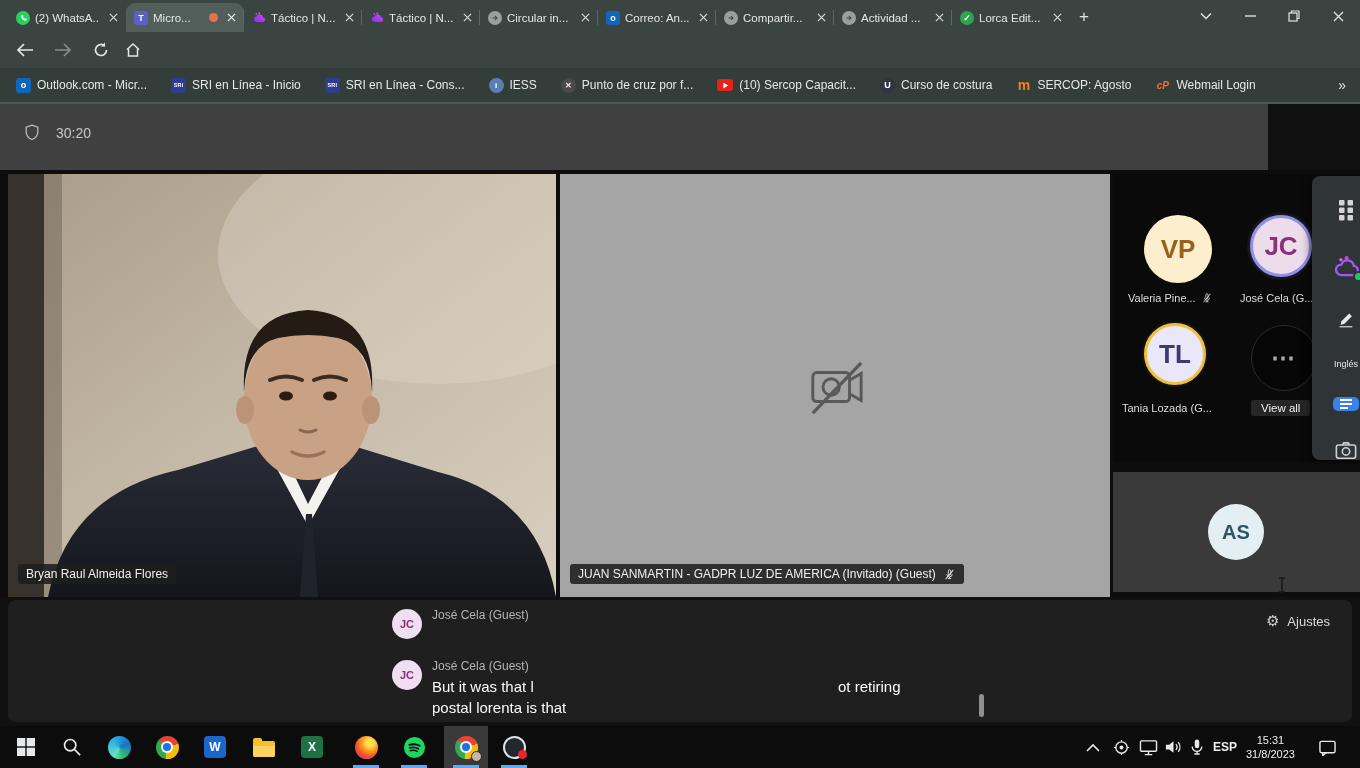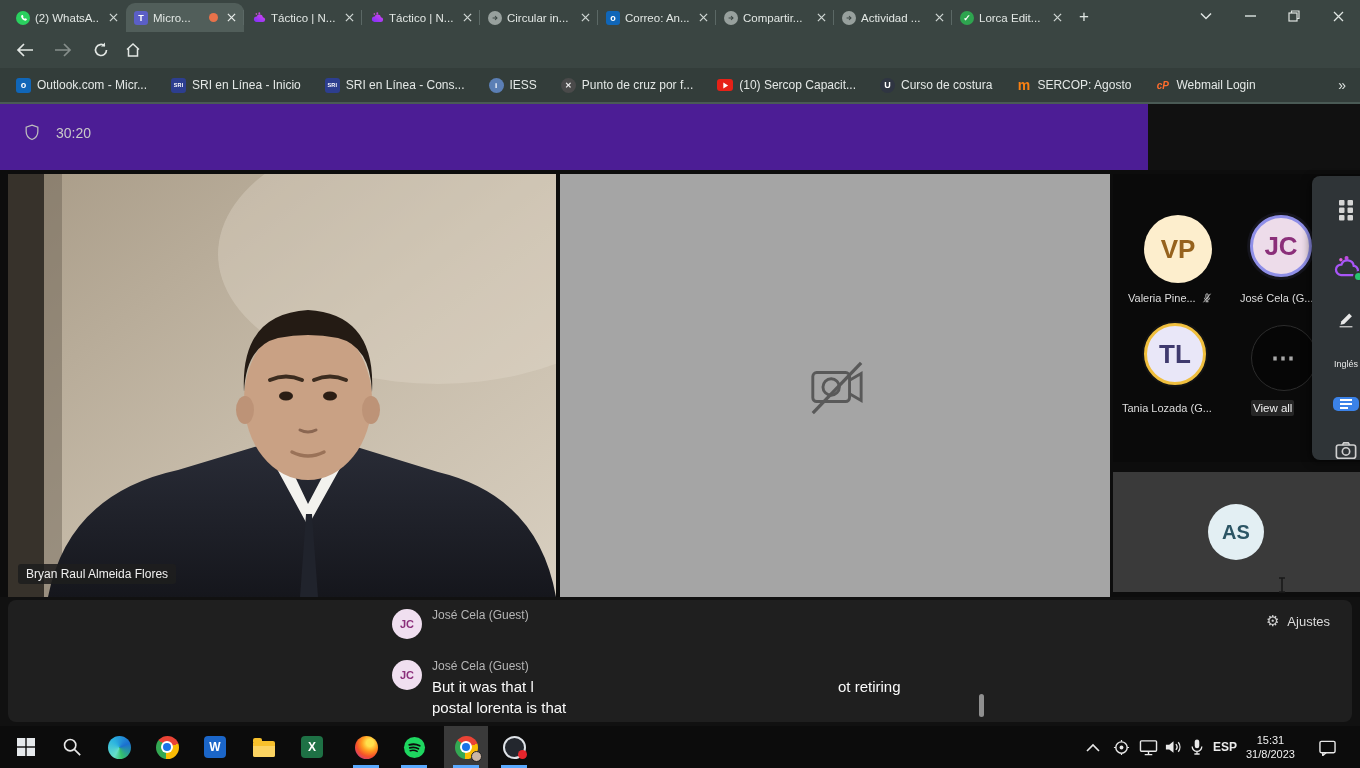--- a/index.html
+++ b/index.html
@@ -45,21 +45,21 @@
   .b-iess{background:#5b7fb5;border-radius:50%;font-size:8px;}
   .b-punto{background:#4a4a4a;border-radius:50%;font-size:8px;color:#eee;}
   .b-yt{background:#e62117;width:16px;height:12px;}
   .b-curso{background:#2f3542;border-radius:50%;font-size:9px;}
   .b-moodle{color:#f98012;font-size:14px;background:none;}
   .b-cp{color:#ff6c2c;font-size:10px;font-style:italic;background:none;}
   .bm-more{position:absolute;right:14px;color:#dfe4e1;font-size:14px;}
   .pageline{position:absolute;left:0;top:102px;width:1360px;height:2px;background:#4a5a55;}
 
   
-  .meetbar{position:absolute;left:0;top:104px;width:1148px;height:66px;background:#4c1d95;}
+  .meetbar{position:absolute;left:0;top:104px;width:1268px;height:66px;background:#404040;}
   .timer{position:absolute;left:22px;top:18px;display:flex;align-items:center;gap:14px;color:#c9c9c9;font-size:14px;}
   .mbtn{position:absolute;top:112px;width:56px;display:flex;flex-direction:column;align-items:center;gap:4px;color:#d6d6d6;}
   .mbtn .lbl{font-size:11px;color:#c8c8c8;white-space:nowrap;}
   .mbtn .icw{position:relative;height:26px;display:flex;align-items:center;justify-content:center;gap:3px;}
   .mbtn.sel{border:1.5px solid #fff;border-radius:3px;padding:3px 2px;top:118px;}
   .chatdot{position:absolute;right:-3px;top:-2px;width:8px;height:8px;border-radius:50%;background:#d13438;}
   .gbadge{font-size:13px;color:#e8e8e8;}
   .mdiv{position:absolute;left:1052px;top:124px;width:1px;height:32px;background:#4a4a4a;}
   .leave{position:absolute;left:1252px;top:122px;width:86px;height:36px;background:#c4373f;border-radius:4px;
     display:flex;align-items:center;justify-content:center;gap:8px;color:#fff;font-size:14.5px;font-weight:bold;}
@@ -74,21 +74,21 @@
 
   .filmstrip{position:absolute;left:1113px;top:4px;width:247px;height:288px;background:#0a0a0a;}
   .pav{position:absolute;border-radius:50%;display:flex;align-items:center;justify-content:center;font-weight:bold;}
   .p-vp{width:68px;height:68px;background:#fdeecd;color:#96621d;font-size:26px;}
   .p-jc{width:62px;height:62px;background:#eddcea;color:#8b2f7a;font-size:26px;border:3px solid #8f8fe8;box-shadow:0 0 0 3px #15151d;}
   .p-tl{width:62px;height:62px;background:#e9e7f8;color:#3f3a6e;font-size:26px;border:3px solid #f0bf3e;box-shadow:0 0 0 2px #141414;}
   .p-more{width:66px;height:66px;background:#060606;color:#a8a8a8;font-size:24px;border:1px solid #2c2c2c;letter-spacing:2px;}
   .plabel{position:absolute;color:#ddd;font-size:11px;white-space:nowrap;display:flex;align-items:center;gap:5px;}
   .handbadge{position:absolute;left:1130px;top:327px;height:22px;background:#1c1c1c;border-radius:11px;display:flex;
     align-items:center;gap:4px;padding:0 7px;color:#fff;font-size:12px;border:1px solid #333;}
-  .viewall{position:absolute;background:#262626;padding:2px 2px;border-radius:2px;color:#efefef;font-size:11.5px;}
+  .viewall{position:absolute;background:#262626;padding:2px 10px;border-radius:2px;color:#efefef;font-size:11.5px;}
   .astile{position:absolute;left:1113px;top:297px;width:247px;height:130px;background:#0d0d0d;}
   .astile .inner{position:absolute;left:0;top:5px;width:247px;height:120px;background:#3a3a3a;}
   .p-as{width:56px;height:56px;background:#e3eff3;color:#2c5564;font-size:20px;}
 
   .sidepanel{position:absolute;left:1312px;top:6px;width:68px;height:284px;background:#2f3437;border-radius:8px;
     box-shadow:-2px 2px 8px rgba(0,0,0,.5);display:flex;flex-direction:column;align-items:center;gap:12px;}
   .sp-lang{color:#e8e8e8;font-size:9px;}
   .sp-cap{width:26px;height:26px;background:#3b82e8;border-radius:5px;display:flex;align-items:center;justify-content:center;}
   .greendot{position:absolute;right:-4px;bottom:-3px;width:11px;height:11px;border-radius:50%;background:#27c46f;border:2px solid #2f3437;}
 
@@ -539,20 +539,28 @@
 
     <div class="vid-center">
       <span class="camoff-center">
         <svg width="62" height="58" viewBox="0 0 64 60">
             <rect x="8" y="14" width="38" height="30" rx="4" fill="none" stroke="#595959" stroke-width="3"></rect>
             <circle cx="27" cy="29" r="8.5" fill="none" stroke="#595959" stroke-width="3"></circle>
             <path d="M46 22l12-7v28l-12-7" fill="none" stroke="#595959" stroke-width="3"></path>
             <path d="M8 56L58 4" stroke="#595959" stroke-width="3.4"></path>
           </svg>
       </span>
+      <span class="namechip" style="left:10px;bottom:13px;background:#2f2f2f">
+        <span>JUAN SANMARTIN - GADPR LUZ DE AMERICA (Invitado) (Guest)</span>
+        <svg width="13" height="13" viewBox="0 0 24 24">
+            <rect x="9.8" y="3.5" width="4.4" height="9.5" rx="2.2" fill="none" stroke="#dcdcdc" stroke-width="1.8"></rect>
+            <path d="M7 11.5a5 5 0 0 0 10 0M12 16.5v3M9 19.5h6" fill="none" stroke="#dcdcdc" stroke-width="1.8"></path>
+            <path d="M5 20.5L19 3.5" stroke="#dcdcdc" stroke-width="1.9"></path>
+          </svg>
+      </span>
     </div>
 
     <div class="filmstrip"></div>
     <span class="pav p-vp" style="left:1144px;top:45px">VP</span>
     <span class="plabel" style="left:1128px;top:122px">
       <span>Valeria Pine...</span>
       <svg width="12" height="12" viewBox="0 0 24 24">
           <rect x="9.8" y="3.5" width="4.4" height="9.5" rx="2.2" fill="none" stroke="#cfcfcf" stroke-width="1.8"></rect>
           <path d="M7 11.5a5 5 0 0 0 10 0M12 16.5v3M9 19.5h6" fill="none" stroke="#cfcfcf" stroke-width="1.8"></path>
           <path d="M5 20.5L19 3.5" stroke="#cfcfcf" stroke-width="1.9"></path>

